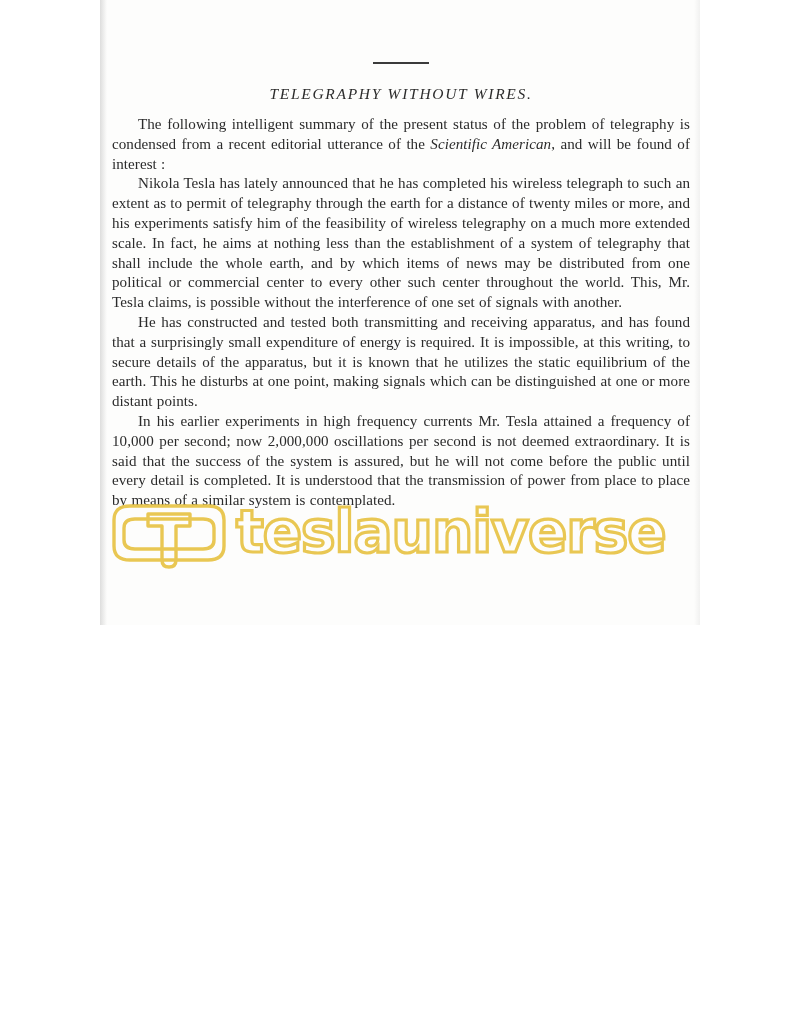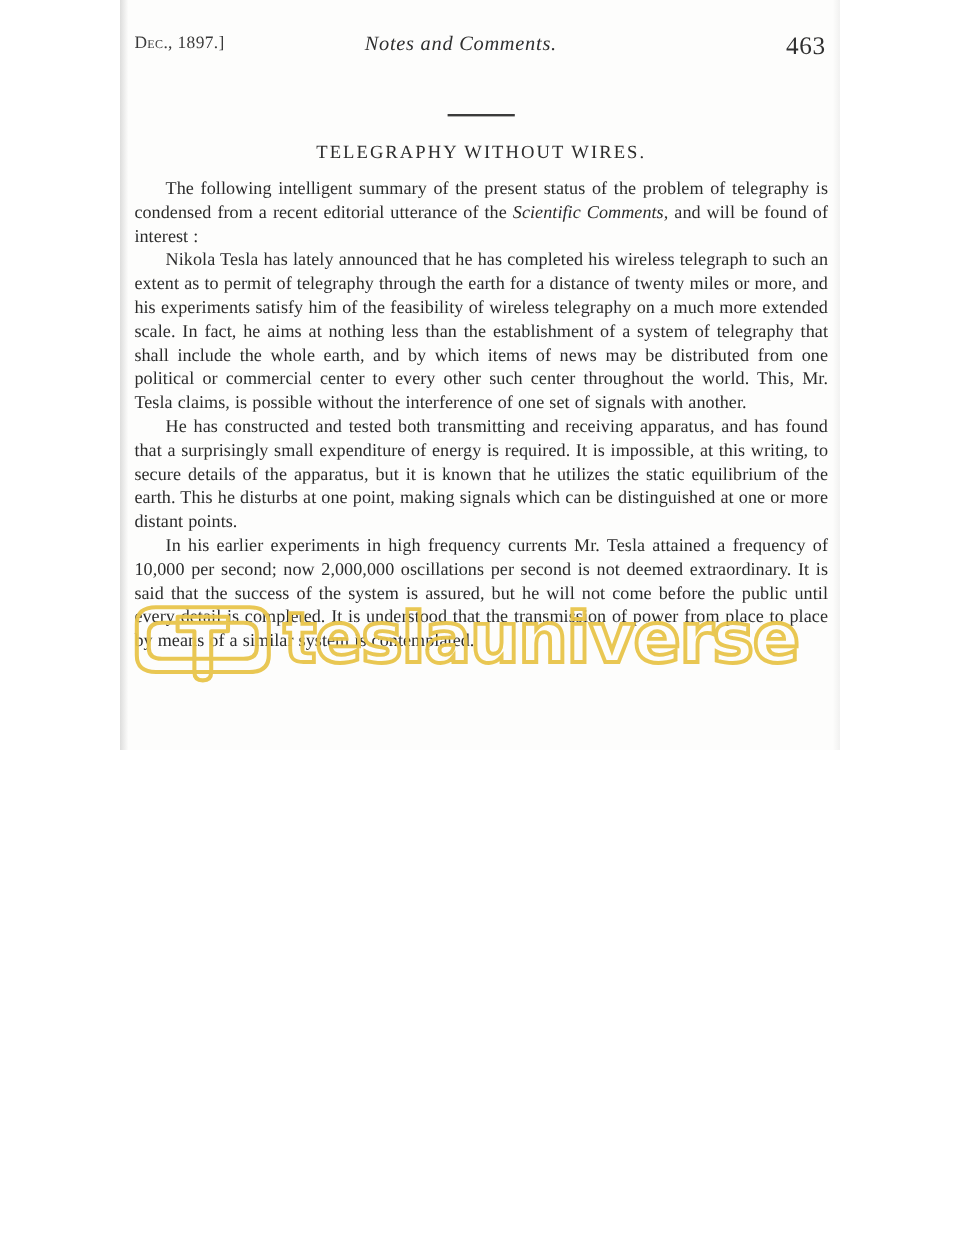--- a/index.html
+++ b/index.html
@@ -99,20 +99,21 @@
     background: #3b3b3b;
   }
 
   
   .article-title {
     text-align: center;
     font-size: 15.5px;
     letter-spacing: 1.7px;
     color: #2c2c2c;
     margin-bottom: 12px;
+    font-style: italic;
   }
 
   
   .para {
     text-align: justify;
     text-align-last: left;
     font-size: 15.1px;
     line-height: 19.8px;
     color: #2b2b2b;
     text-indent: 26px;
@@ -146,34 +147,29 @@
 </style>
 </head>
 <body>
 
 <div class="scan-sheet"></div>
 <div class="scan-gutter"></div>
 <div class="scan-gutter-right"></div>
 
 <div class="page-body">
 
-  <div class="running-head">
-    <span class="head-date">Dec., 1897.]</span>
-    <span class="head-title">Notes and Comments.</span>
-    <span class="head-folio">463</span>
-  </div>
 
   <div class="rule-wrap">
     <span class="rule"></span>
   </div>
 
   <div class="article-title">TELEGRAPHY WITHOUT WIRES.</div>
 
   <div id="paragraph-host">
-      <p class="para"><span>The following intelligent summary of the present status of the problem of telegraphy is condensed from a recent editorial utterance of the </span><em>Scientific Comments</em><span>, and will be found of interest :</span></p>
+      <p class="para"><span>The following intelligent summary of the present status of the problem of telegraphy is condensed from a recent editorial utterance of the </span><em>Scientific American</em><span>, and will be found of interest :</span></p>
       <p class="para"><span>Nikola Tesla has lately announced that he has completed his wireless telegraph to such an extent as to permit of telegraphy through the earth for a distance of twenty miles or more, and his experiments satisfy him of the feasibility of wireless telegraphy on a much more extended scale. In fact, he aims at nothing less than the establishment of a system of telegraphy that shall include the whole earth, and by which items of news may be distributed from one political or commercial center to every other such center throughout the world. This, Mr. Tesla claims, is possible without the interference of one set of signals with another.</span></p>
       <p class="para"><span>He has constructed and tested both transmitting and receiving apparatus, and has found that a surprisingly small expenditure of energy is required. It is impossible, at this writing, to secure details of the apparatus, but it is known that he utilizes the static equilibrium of the earth. This he disturbs at one point, making signals which can be distinguished at one or more distant points.</span></p>
       <p class="para"><span>In his earlier experiments in high frequency currents Mr. Tesla attained a frequency of 10,000 per second; now 2,000,000 oscillations per second is not deemed extraordinary. It is said that the success of the system is assured, but he will not come before the public until every detail is completed. It is understood that the transmission of power from place to place by means of a similar system is contemplated.</span></p>
     </div>
 
 </div>
 
 <div class="watermark">
   <svg width="596" height="78" viewBox="0 0 596 78">
 

